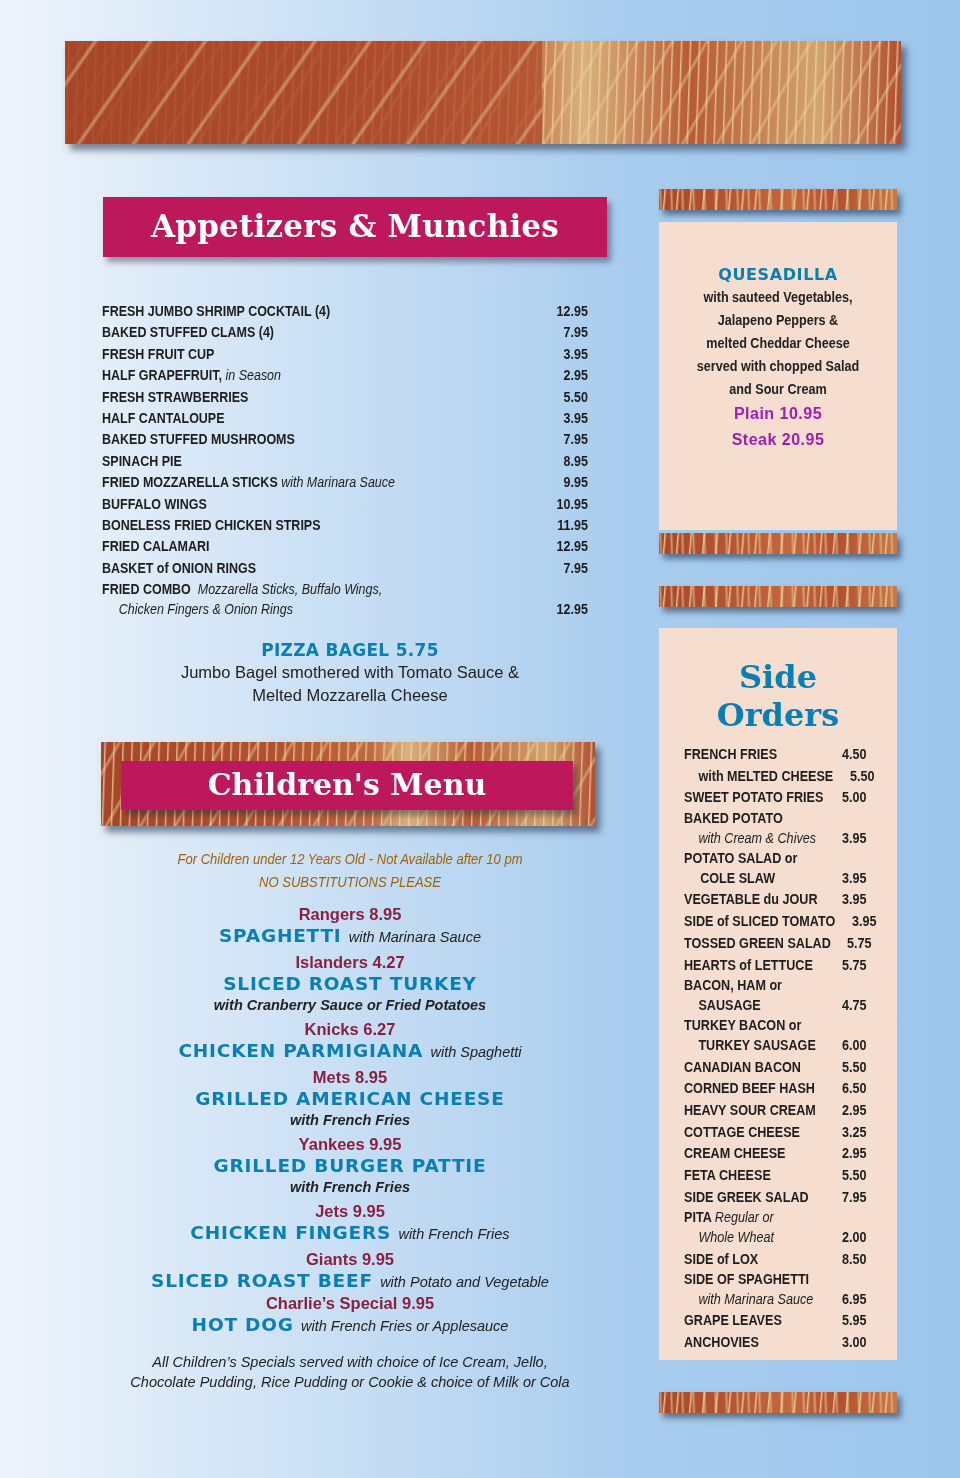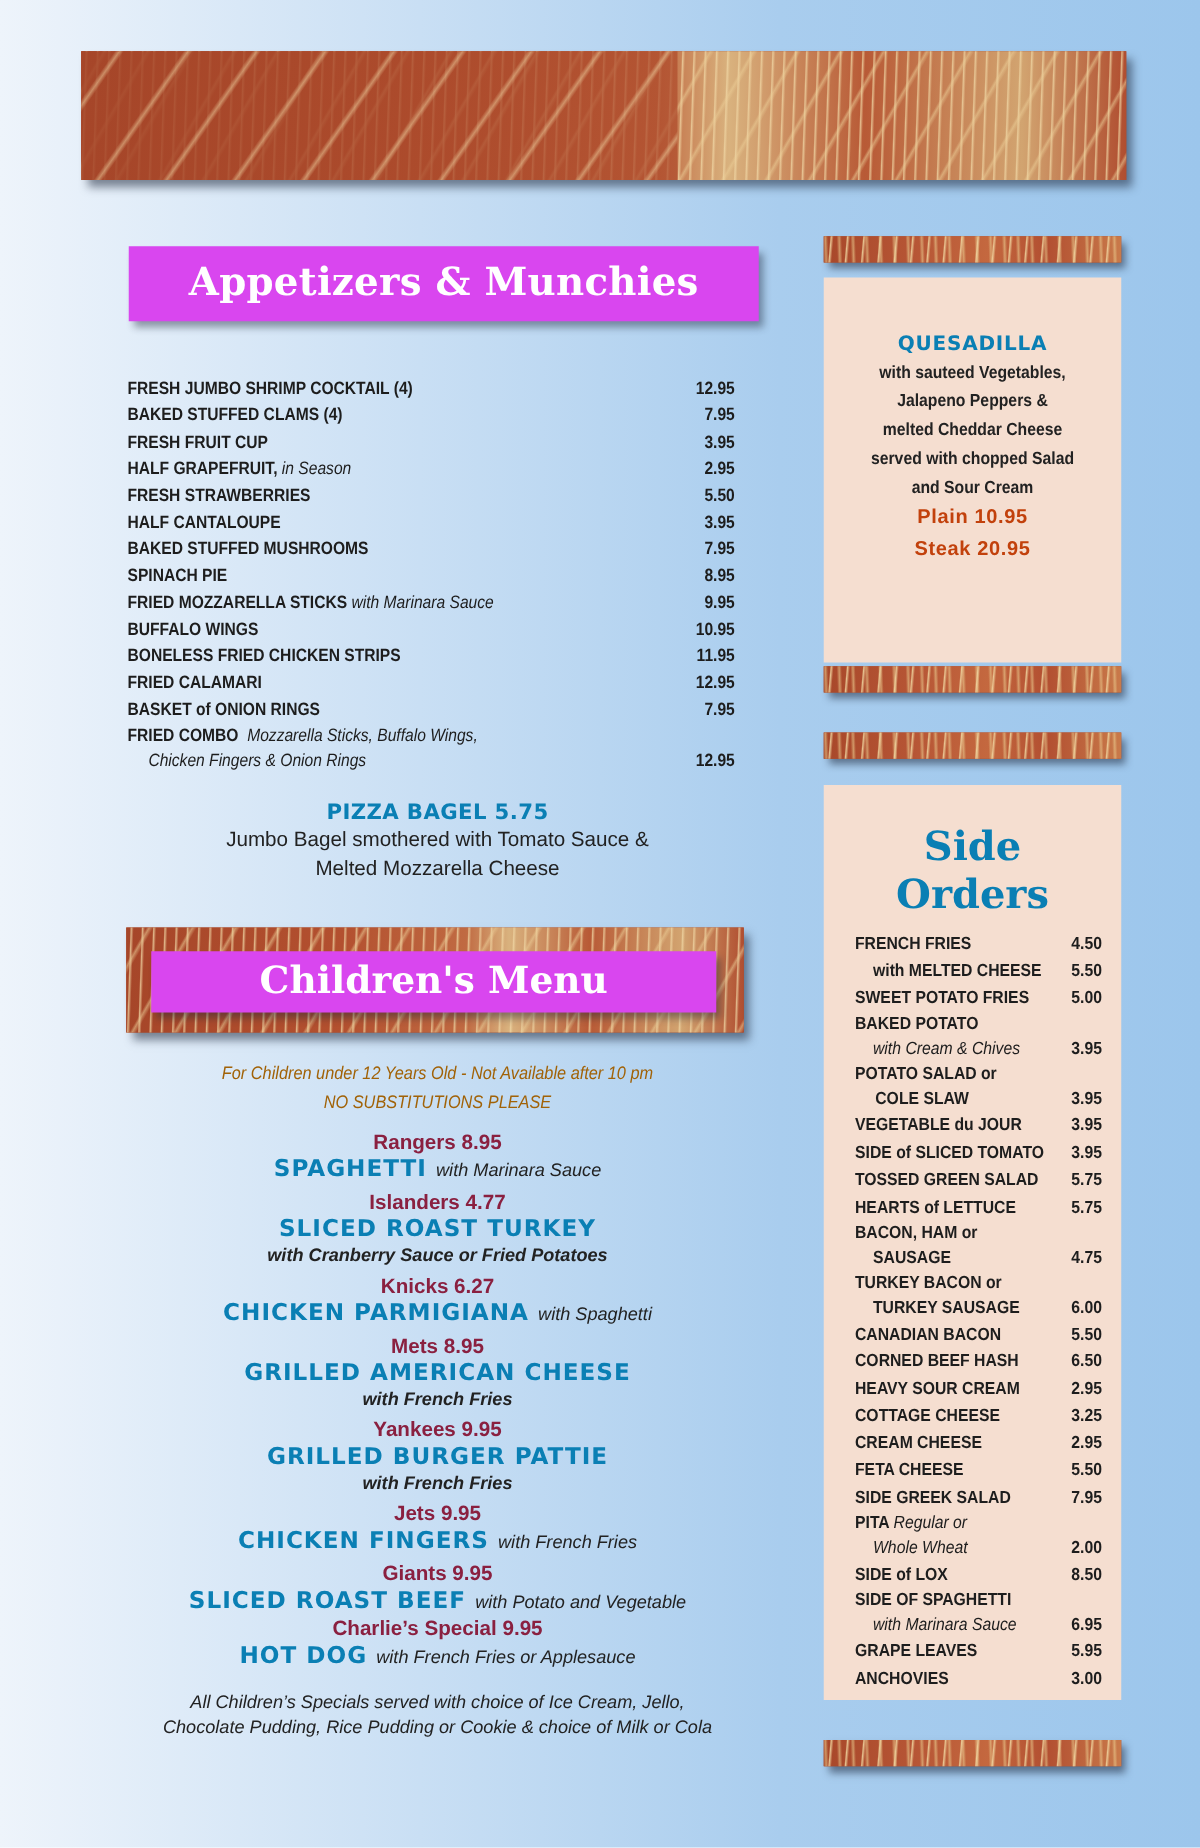--- a/index.html
+++ b/index.html
@@ -30,21 +30,21 @@
     box-shadow: 5px 6px 7px rgba(30,40,60,0.55);
   }
   .wood-banner .left-solid {
     position: absolute; left: 0; top: 0; bottom: 0; width: 57%;
     background:
       repeating-linear-gradient(125deg, rgba(238,210,160,0) 0px, rgba(238,210,160,0) 22px, rgba(238,210,160,0.5) 25px, rgba(238,210,160,0) 28px, rgba(238,210,160,0) 45px),
       linear-gradient(90deg, rgba(166,70,41,0.9), rgba(176,78,46,0.75));
   }
 
   .blue-title {
-    background: #d946ef;
+    background: #be185d;
     color: #ffffff;
     font-family: "DejaVu Serif", serif;
     font-weight: bold;
     text-align: center;
     box-shadow: 4px 5px 6px rgba(30,40,60,0.45);
   }
 
   
   #app-title { left: 103px; top: 197px; width: 504px; height: 60px; font-size: 31px; line-height: 58px; letter-spacing: 0.2px; }
   #app-list { left: 102px; top: 303px; width: 486px; }
@@ -74,26 +74,26 @@
   .kid-sub { color: #222; font-style: italic; font-size: 14.5px; line-height: 20px; font-weight: bold; }
   .kid-item { margin-bottom: 4px; }
   #kids-footer { left: 100px; top: 1352px; width: 500px; text-align: center; font-style: italic; font-size: 14.5px; line-height: 20px; color: #222; }
 
   
   .strip { left: 659px; width: 238px; height: 21px; }
   .peach { background: #f5ded0; left: 659px; width: 238px; }
   #quesadilla { top: 222px; height: 308px; text-align: center; padding-top: 42px; }
   #quesadilla .title { color: #0a7fb4; font-family: "DejaVu Sans", sans-serif; font-weight: bold; font-size: 16px; letter-spacing: 0.6px; line-height: 22px; }
   #quesadilla .line { font-weight: bold; font-size: 14px; line-height: 23px; color: #222; transform: scaleX(0.9); }
-  #quesadilla .price { color: #c2410c; font-weight: bold; font-size: 16px; line-height: 26px; letter-spacing: 0.5px; }
+  #quesadilla .price { color: #a21caf; font-weight: bold; font-size: 16px; line-height: 26px; letter-spacing: 0.5px; }
   #quesadilla .price:first-of-type { margin-top: 2px; }
 
   #sides { top: 628px; height: 732px; padding: 30px 0 0 0; }
   #sides .title { color: #0a7fb4; font-family: "DejaVu Serif", serif; font-weight: bold; font-size: 32px; line-height: 38px; text-align: center; }
-  #sides-list { margin-top: 10px; padding-left: 25px; }
+  #sides-list { margin-top: 10px; padding-left: 25px; padding-right: 15px; }
   .side-row { display: flex; justify-content: space-between; font-weight: bold; font-size: 14px; height: 21.7px; line-height: 21.7px; color: #1d1d1d; }
   .side-row .n { white-space: nowrap; transform: scaleX(0.9); transform-origin: left; display: inline-block; }
   .side-row .p { width: 40px; text-align: left; transform: scaleX(0.9); transform-origin: left; display: inline-block; }
   .side-row.indent .n { padding-left: 16px; }
   .side-row.indent2 .n { padding-left: 18px; }
   .side-row .it { font-weight: normal; font-style: italic; }
   .side-row.cont { height: 18.5px; line-height: 18.5px; }
 </style>
 </head>
 <body>
@@ -179,21 +179,21 @@
   <span>For Children under 12 Years Old - Not Available after 10 pm</span>
   <span>NO SUBSTITUTIONS PLEASE</span>
 </div>
 
 <div id="kids-list" class="abs">
   <div class="kid-item">
     <div class="kid-team">Rangers 8.95</div>
     <div class="kid-dish"><span>SPAGHETTI</span> <span class="with">with Marinara Sauce</span></div>
   </div>
   <div class="kid-item">
-    <div class="kid-team">Islanders 4.77</div>
+    <div class="kid-team">Islanders 4.27</div>
     <div class="kid-dish"><span>SLICED ROAST TURKEY</span></div>
     <div class="kid-sub">with Cranberry Sauce or Fried Potatoes</div>
   </div>
   <div class="kid-item">
     <div class="kid-team">Knicks 6.27</div>
     <div class="kid-dish"><span>CHICKEN PARMIGIANA</span> <span class="with">with Spaghetti</span></div>
   </div>
   <div class="kid-item">
     <div class="kid-team">Mets 8.95</div>
     <div class="kid-dish"><span>GRILLED AMERICAN CHEESE</span></div>

